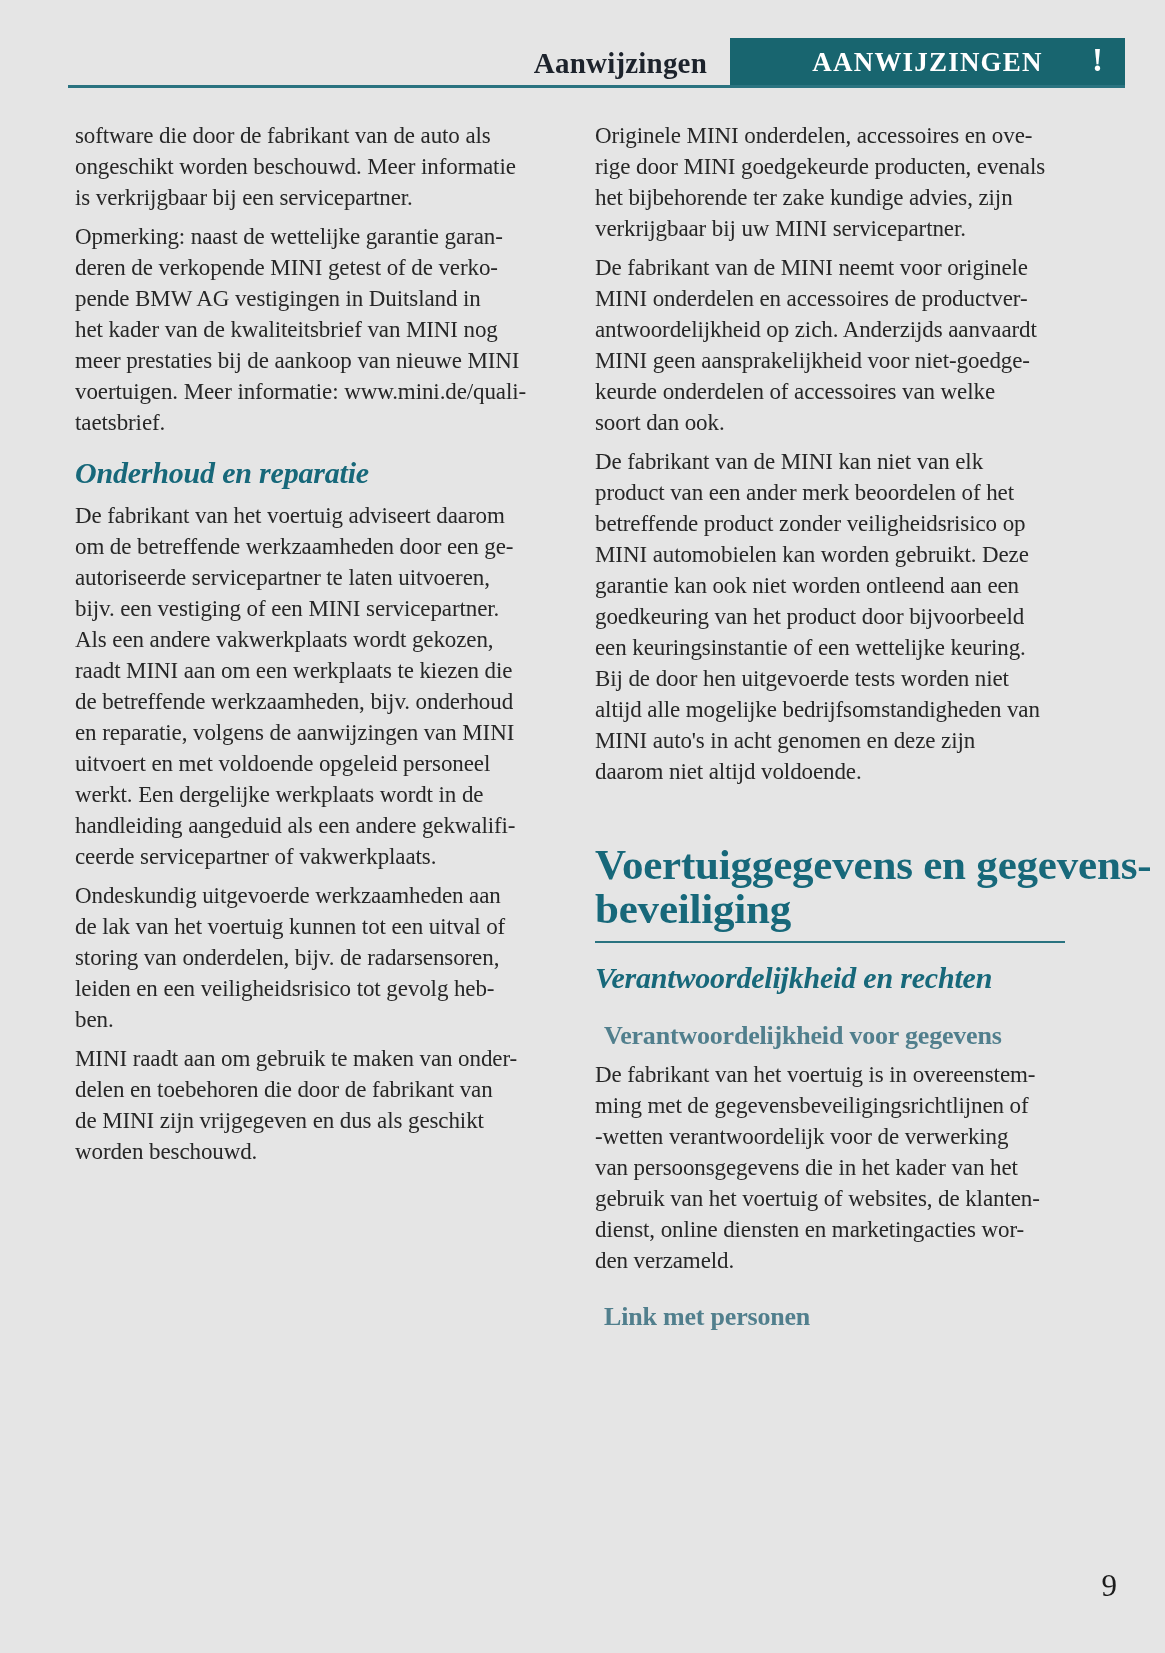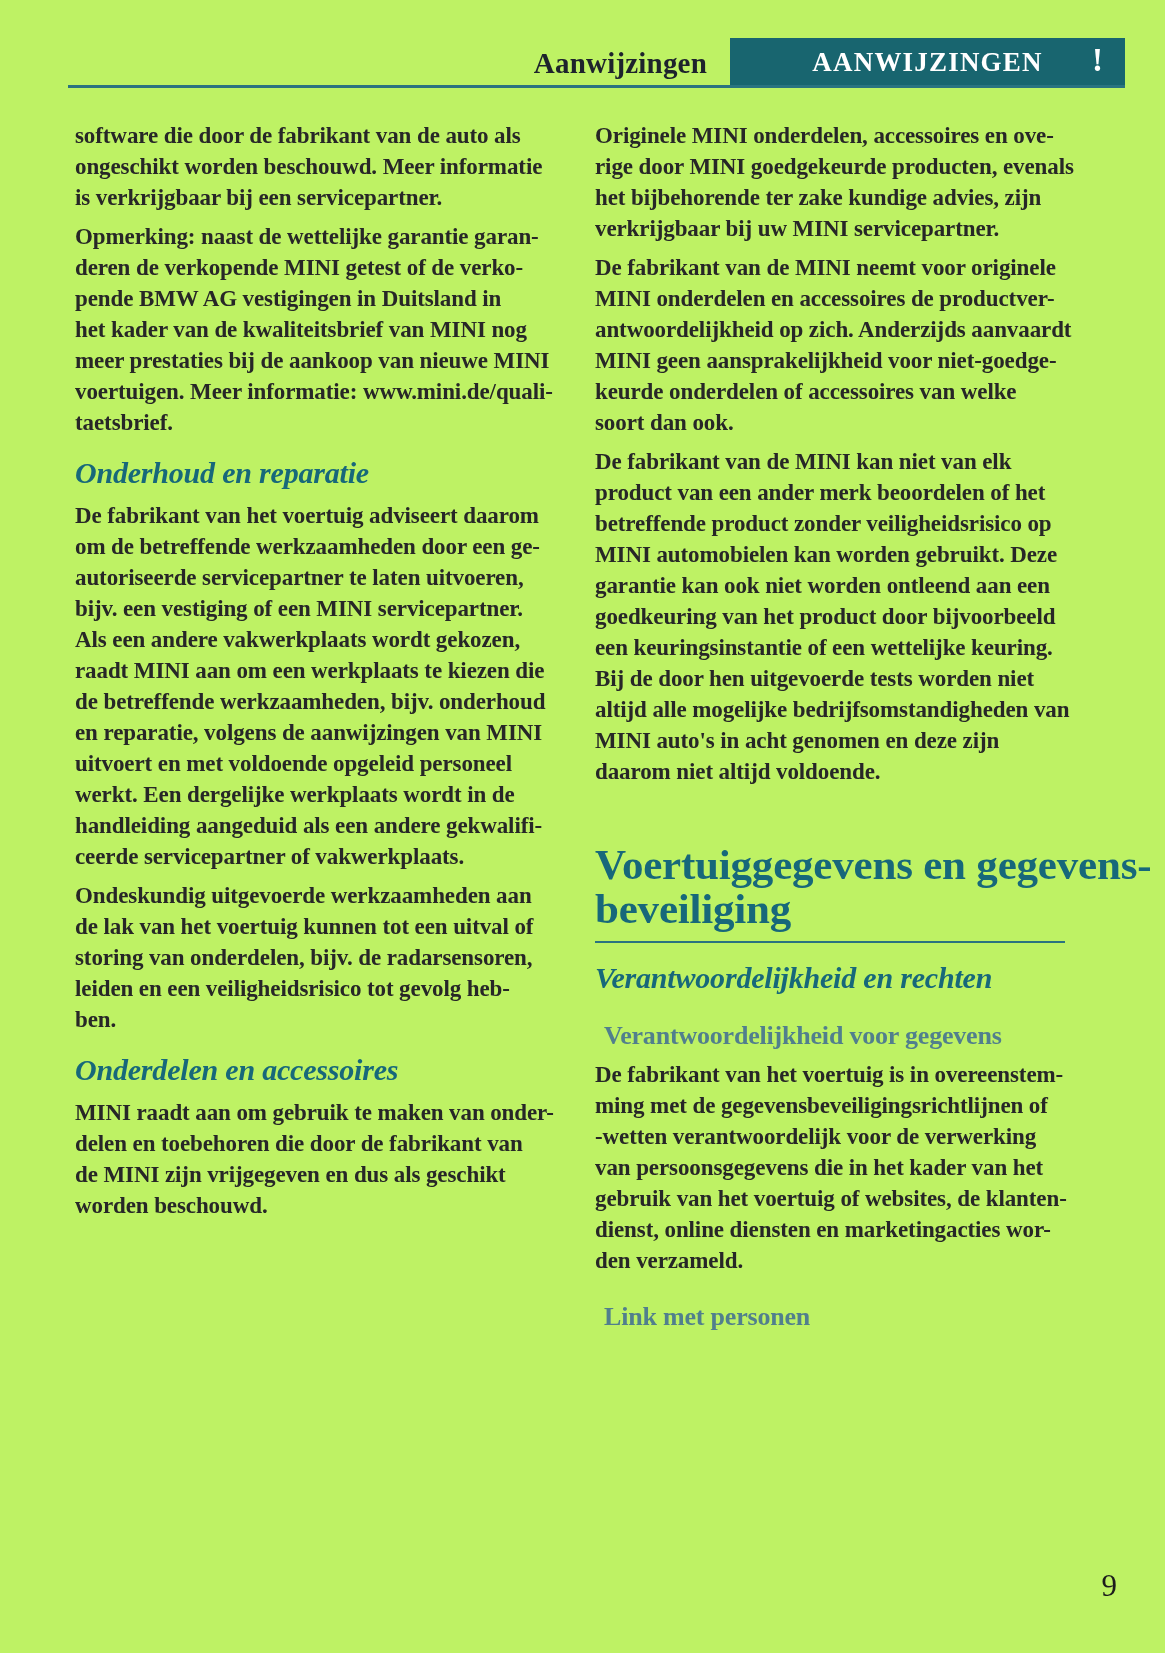--- a/index.html
+++ b/index.html
@@ -1,19 +1,19 @@
 <!DOCTYPE html>
 <html><head>
 <meta charset="utf-8">
 <style>
   html,body { margin:0; padding:0; background:#ffffff; }
   .page {
     position:relative;
     width:1165px; height:1653px;
-    background:#bef264;
+    background:#e5e5e5;
     font-family:"Liberation Serif","DejaVu Serif",serif;
     color:#272727;
     overflow:hidden;
   }
   
   .running-title {
     position:absolute; top:47px; right:458px;
     font-size:29px; font-weight:bold; color:#1d232c;
     letter-spacing:0.2px;
   }
@@ -39,21 +39,20 @@
     position:absolute; top:120px; left:75px;
     display:flex; gap:40px;
   }
   .col { width:480px; }
   p.body {
     margin:0 0 8px 0;
     font-size:23px; line-height:31px;
     letter-spacing:-0.1px;
     white-space:pre;
     color:#272727;
-    font-weight:bold;
   }
   h3.section {
     margin:18px 0 10px 0;
     font-size:30px; line-height:34px;
     color:#17687a;
     letter-spacing:-0.2px;
     font-style:italic;
   }
   h2.big-title {
     margin:56px 0 0 0;
@@ -115,21 +114,20 @@
 en reparatie, volgens de aanwijzingen van MINI
 uitvoert en met voldoende opgeleid personeel
 werkt. Een dergelijke werkplaats wordt in de
 handleiding aangeduid als een andere gekwalifi-
 ceerde servicepartner of vakwerkplaats.</p>
       <p class="body">Ondeskundig uitgevoerde werkzaamheden aan
 de lak van het voertuig kunnen tot een uitval of
 storing van onderdelen, bijv. de radarsensoren,
 leiden en een veiligheidsrisico tot gevolg heb-
 ben.</p>
-      <h3 class="section">Onderdelen en accessoires</h3>
       <p class="body">MINI raadt aan om gebruik te maken van onder-
 delen en toebehoren die door de fabrikant van
 de MINI zijn vrijgegeven en dus als geschikt
 worden beschouwd.</p>
     </div>
 
     <div class="col">
       <p class="body">Originele MINI onderdelen, accessoires en ove-
 rige door MINI goedgekeurde producten, evenals
 het bijbehorende ter zake kundige advies, zijn

